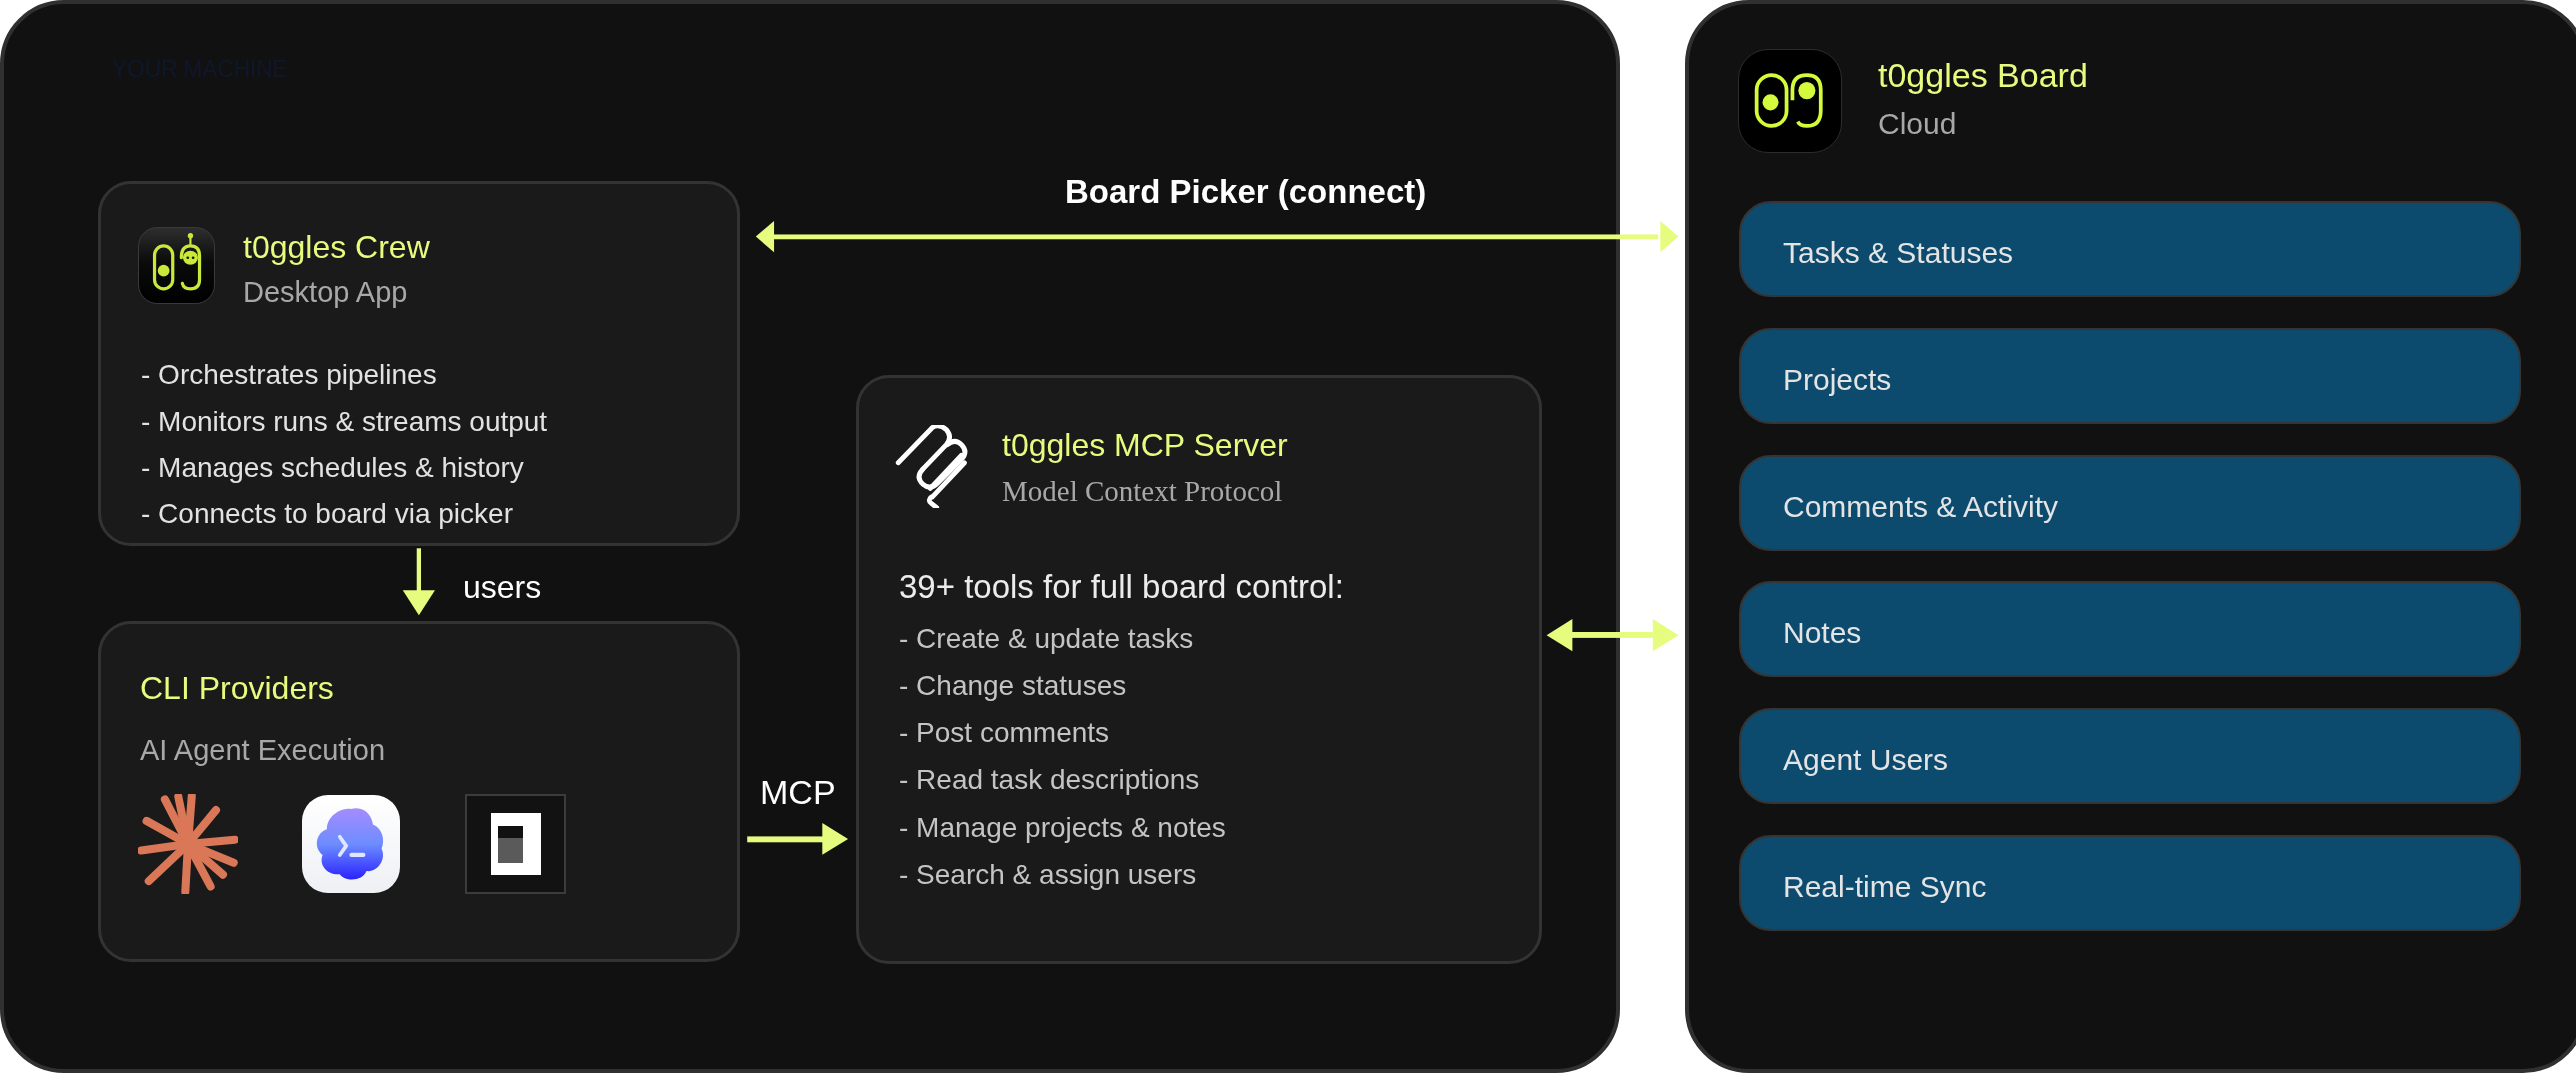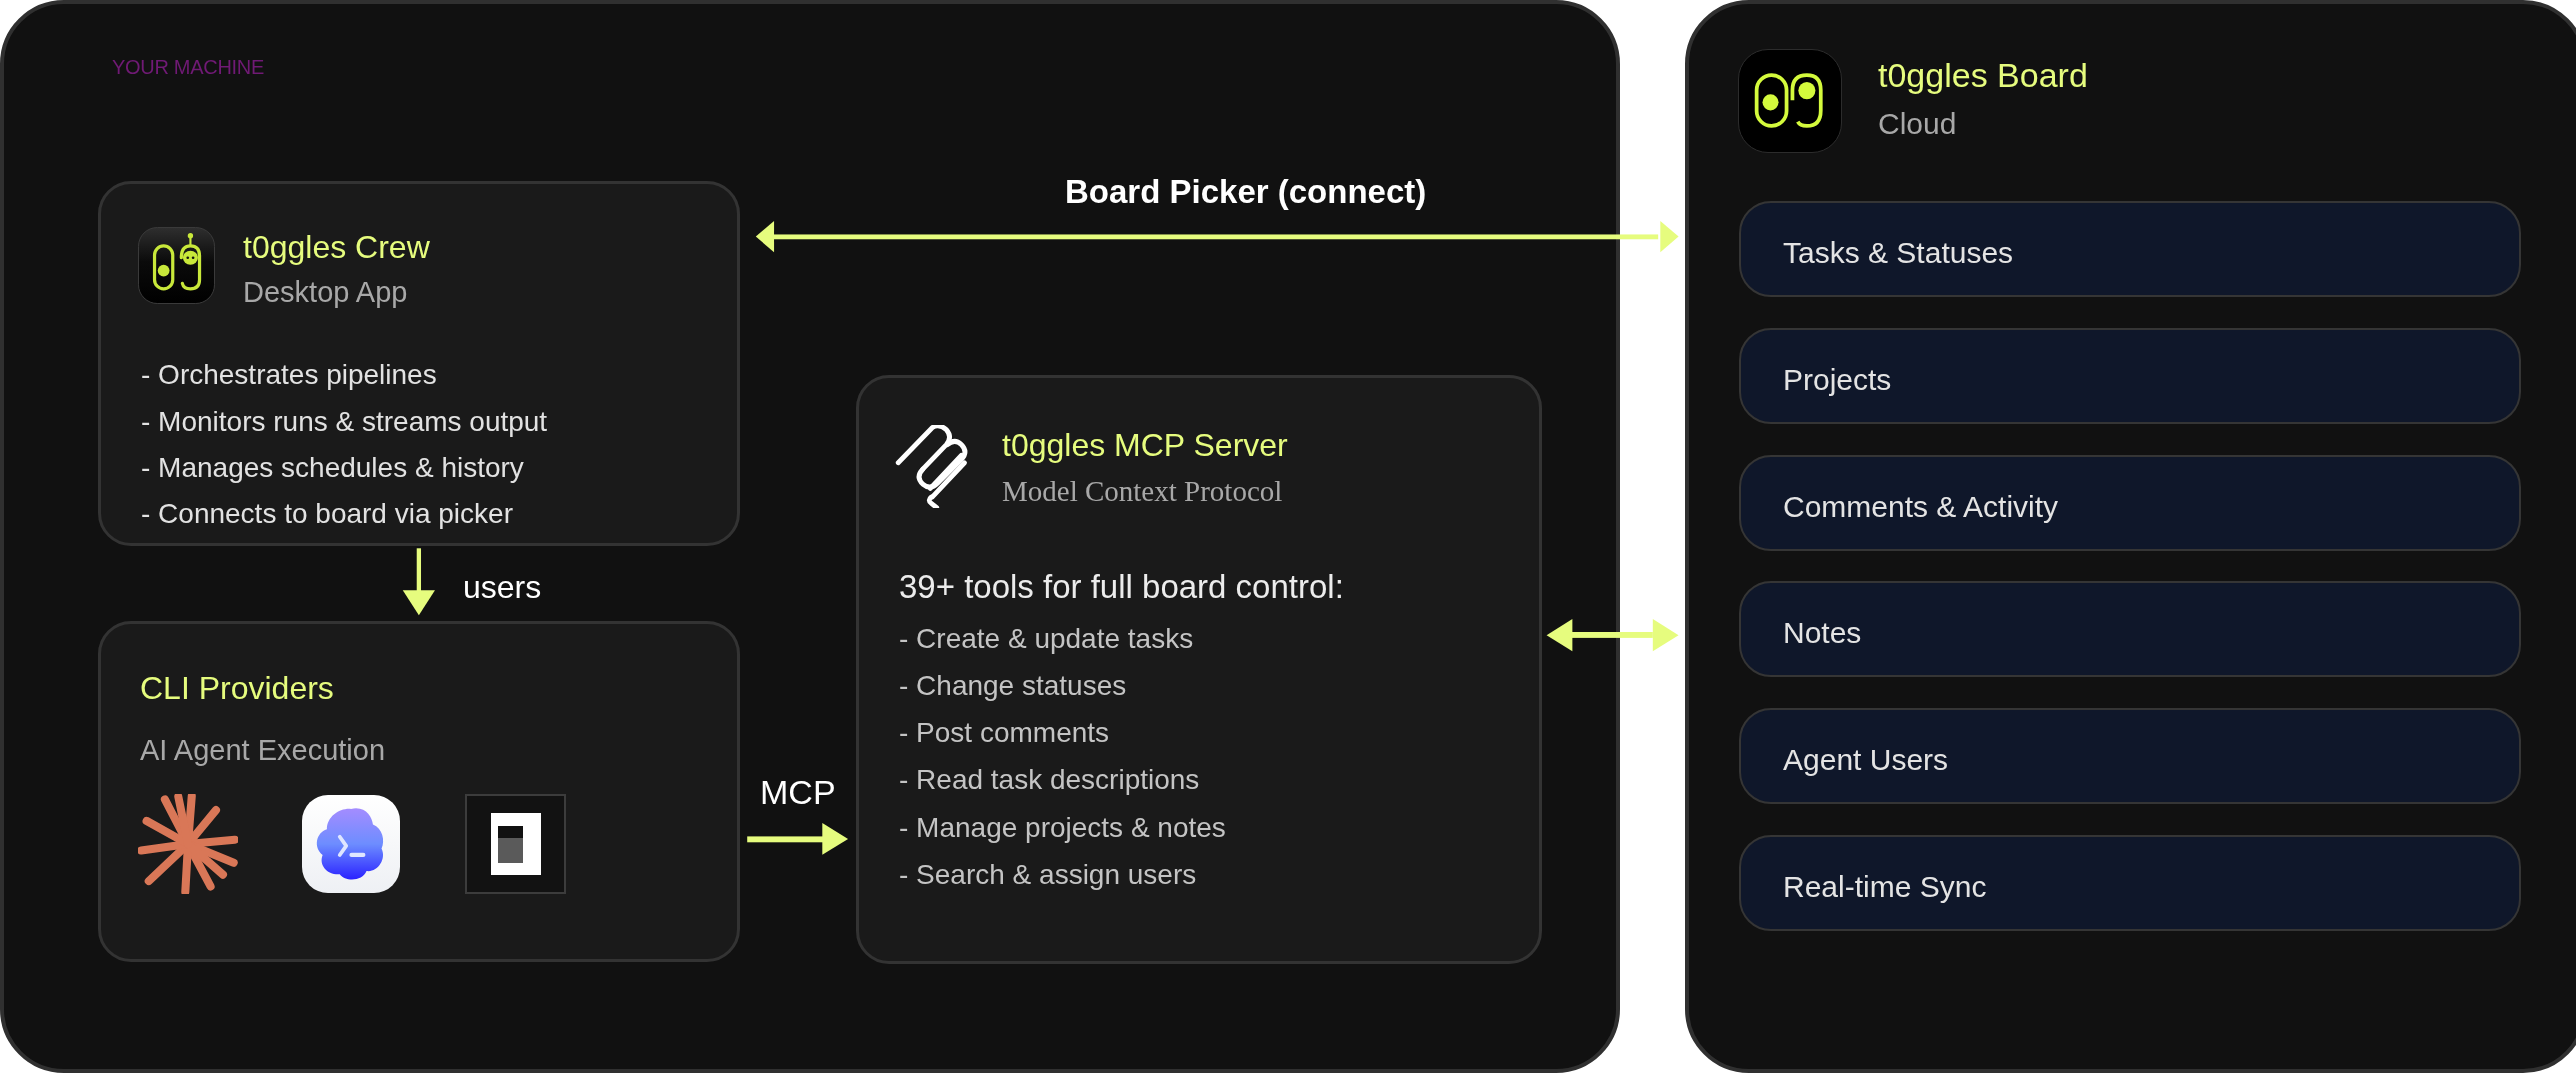--- a/index.html
+++ b/index.html
@@ -13,21 +13,21 @@
   .card { position: absolute; background: #1a1a1a; border: 3.8px solid #333333; border-radius: 33px; }
   #crew-card { left: 98px; top: 181px; width: 642px; height: 365px; }
   #cli-card { left: 98px; top: 621px; width: 642px; height: 341px; }
   #mcp-card { left: 856px; top: 375px; width: 686px; height: 589px; }
 
   .abs { position: absolute; white-space: nowrap; }
   .lime { color: #e6fc7e; }
   .muted { color: #a8a8a8; }
   .light { color: #e2e2e2; }
 
-  #machine-label { left: 112px; top: 56px; font-size: 20px; color: #701a75; letter-spacing: -0.3px; }
+  #machine-label { left: 112px; top: 56px; font-size: 23px; color: #0f172a; letter-spacing: -0.3px; }
 
   .title { font-size: 32px; line-height: 1; }
   .subtitle { font-size: 29px; line-height: 1; }
   .bullet { font-size: 28px; line-height: 1; }
 
   
   #crew-icon { left: 138px; top: 227px; width: 77px; height: 77px; border-radius: 19.3px;
     background: linear-gradient(180deg, #2e2e2e 0%, #0b0b0b 45%, #000 100%); border: 1.1px solid #3a3a3a; }
   #crew-title { left: 243px; top: 231px; }
   #crew-sub { left: 243px; top: 278px; }
@@ -54,21 +54,21 @@
   .mcp-b { left: 899px; color: #c4c4c4; }
 
   
   #picker-label { left: 1065px; top: 173px; font-size: 33px; color: #fff; font-weight: bold; }
 
   
   #board-icon { left: 1738px; top: 49px; width: 104px; height: 104px; border-radius: 30px; background: #000; border: 1.1px solid #2c2c2c; }
   #board-title { left: 1878px; top: 56px; font-size: 34px; }
   #board-sub { left: 1878px; top: 107px; font-size: 30px; }
 
-  .board-item { position: absolute; left: 1739px; width: 782px; height: 96px; background: #0f172a; border: 2.1px solid #353535; border-radius: 32px; }
+  .board-item { position: absolute; left: 1739px; width: 782px; height: 96px; background: #0c4a6e; border: 2.1px solid #353535; border-radius: 32px; }
   .board-item span { position: absolute; left: 42px; top: 33px; font-size: 30px; color: #e4e4e4; white-space: nowrap; }
 
   svg.arrows { position: absolute; left: 0; top: 0; width: 2576px; height: 1073px; pointer-events: none; }
 </style>
 </head>
 <body>
 
 <div id="machine" class="panel"></div>
 <div id="machine-label" class="abs">YOUR MACHINE</div>
 

